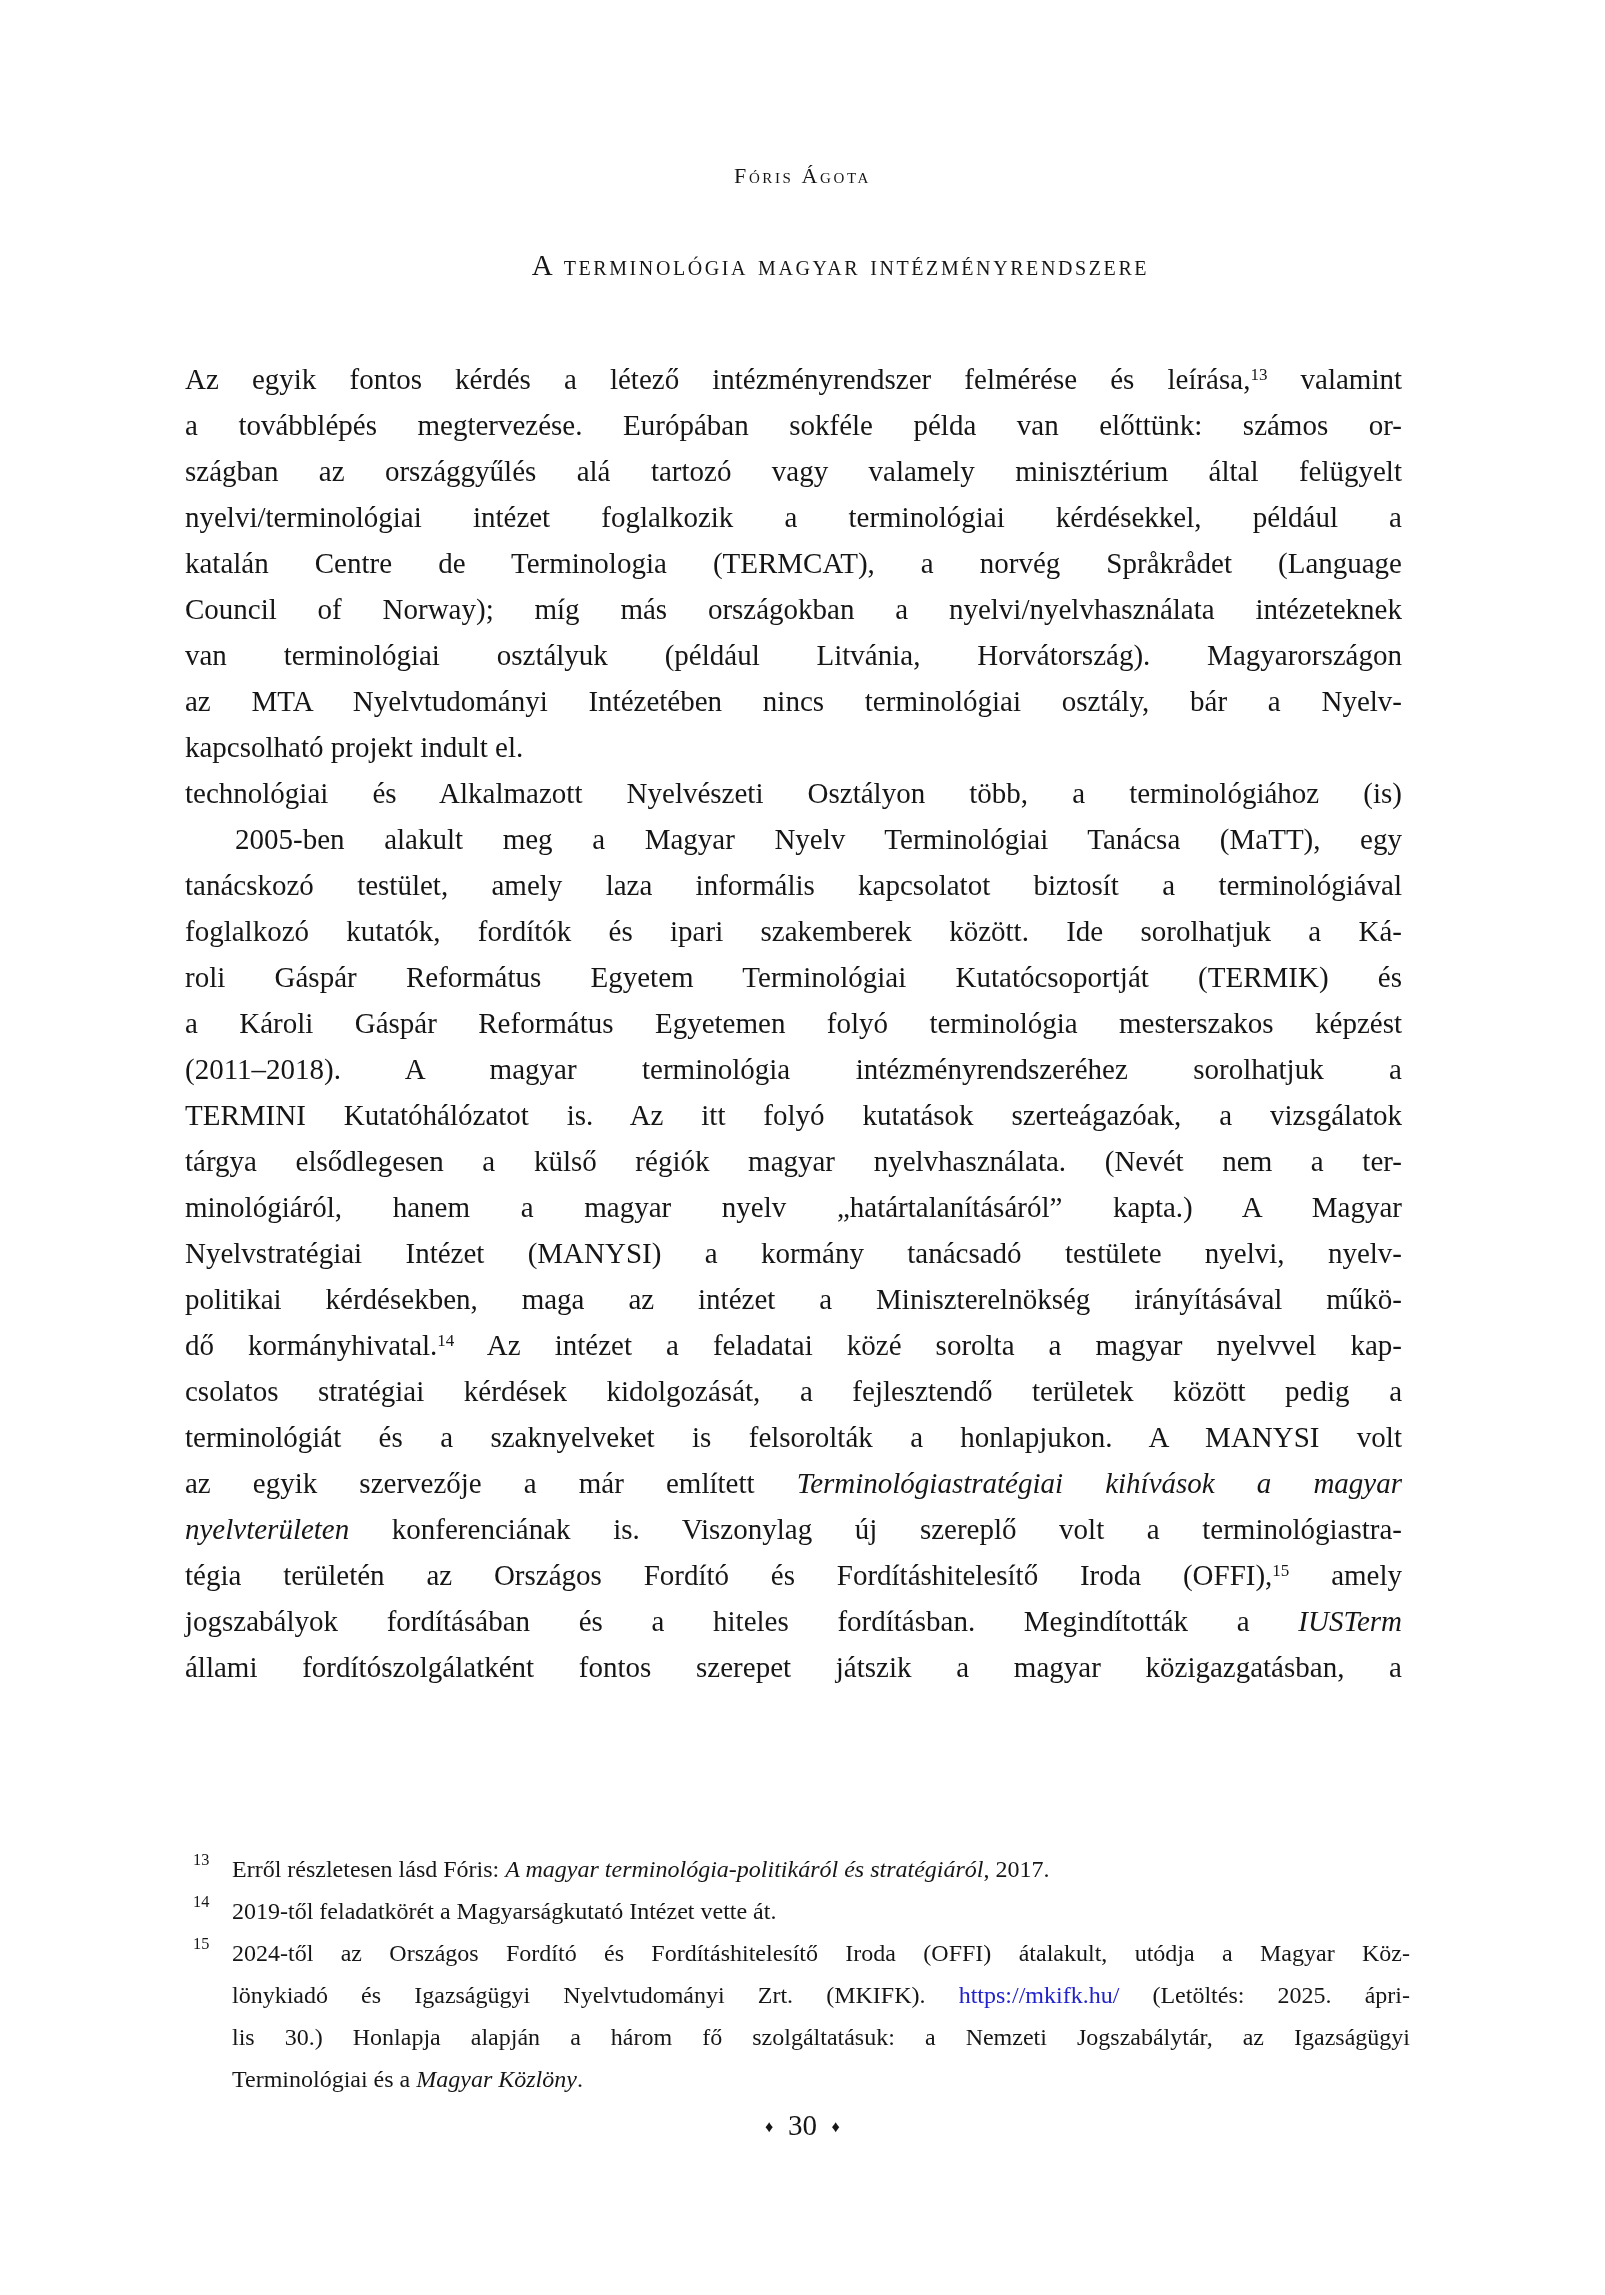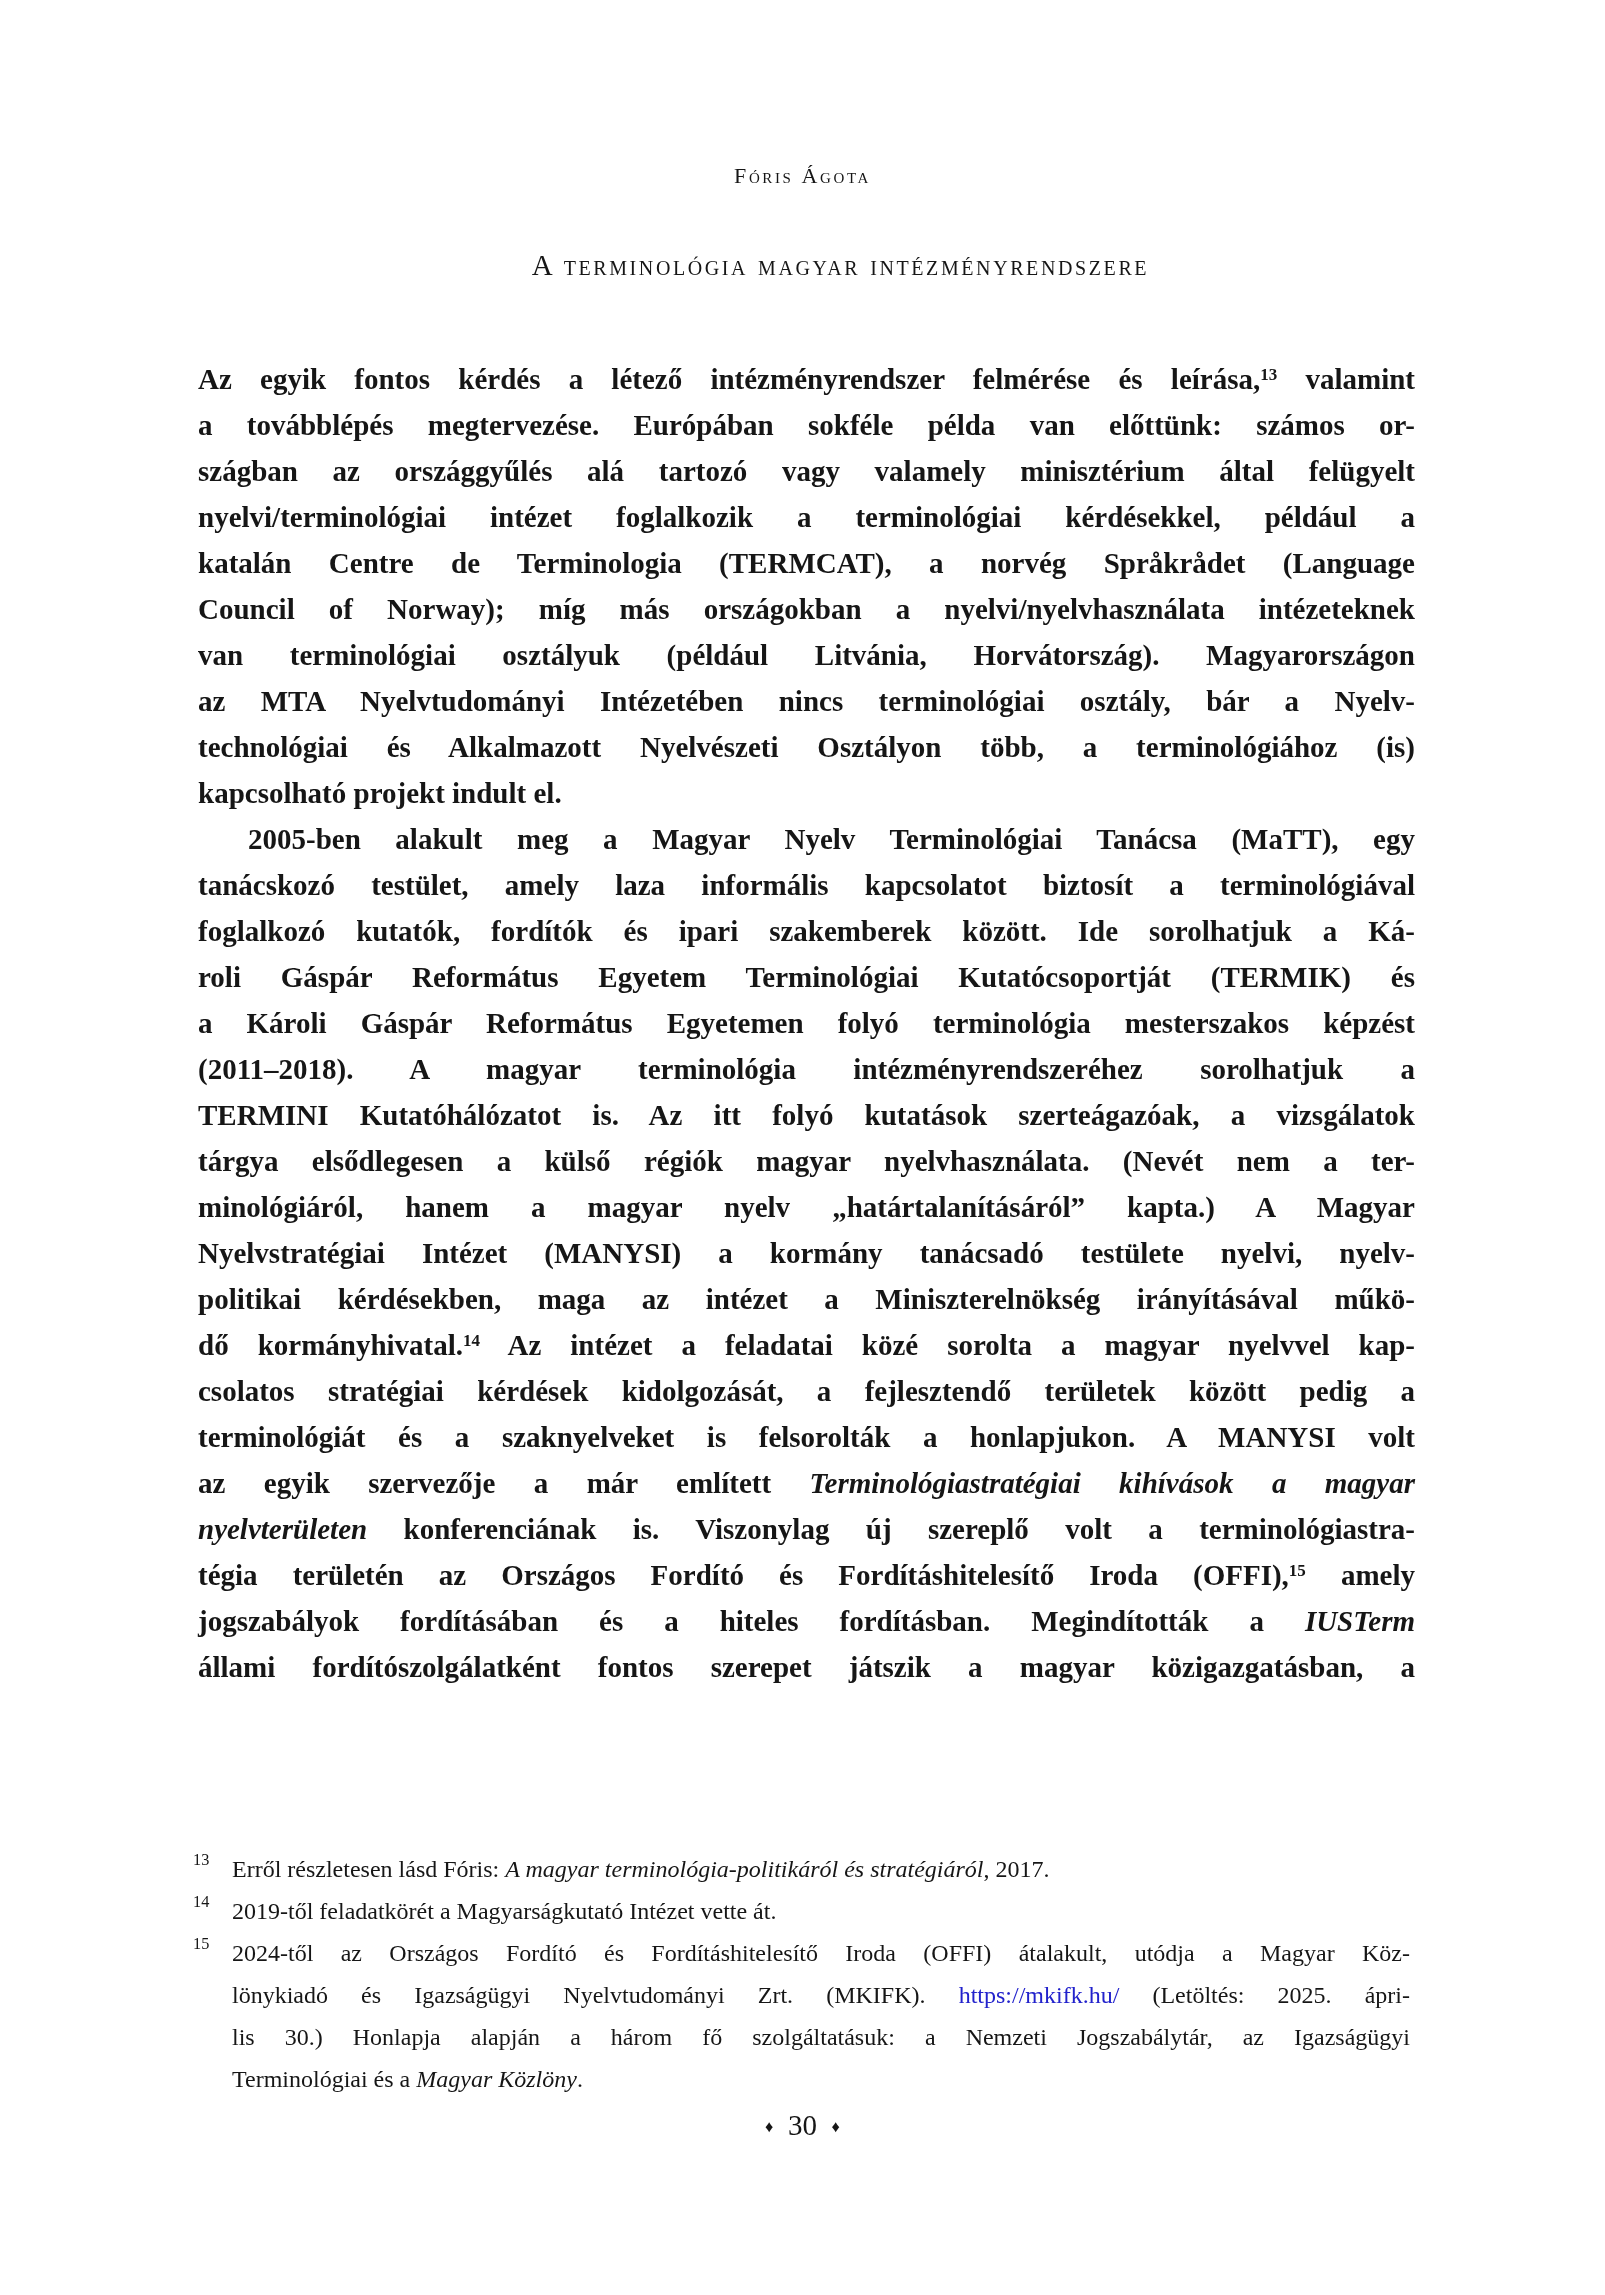--- a/index.html
+++ b/index.html
@@ -25,24 +25,23 @@
     position: absolute;
     top: 249px; left: 0; width: 100%;
     text-align: center;
     font-variant: small-caps;
     font-size: 29px;
     letter-spacing: 2.6px;
     margin-left: 38px;
   }
   .bodytext {
     position: absolute;
-    left: 198px; top: 356px; width: 1217px;
+    left: 185px; top: 356px; width: 1217px;
     font-size: 29px;
     line-height: 46px;
-    font-weight: bold;
   }
   .line { text-align: left; }
   .line.just { text-align: justify; text-align-last: justify; }
   .line.ind { text-indent: 50px; }
   .it { font-style: italic; }
   sup.ref {
     font-size: 17px;
     line-height: 0;
     vertical-align: 8.6px;
   }
@@ -81,22 +80,22 @@
   <div class="bodytext">
       <div>
         <div class="line just"><span>Az egyik fontos kérdés a létező intézményrendszer felmérése és leírása,</span><sup class="ref">13</sup><span> valamint</span></div>
         <div class="line just"><span>a továbblépés megtervezése. Európában sokféle példa van előttünk: számos or-</span></div>
         <div class="line just"><span>szágban az országgyűlés alá tartozó vagy valamely minisztérium által felügyelt</span></div>
         <div class="line just"><span>nyelvi/terminológiai intézet foglalkozik a terminológiai kérdésekkel, például a</span></div>
         <div class="line just"><span>katalán Centre de Terminologia (TERMCAT), a norvég Språkrådet (Language</span></div>
         <div class="line just"><span>Council of Norway); míg más országokban a nyelvi/nyelvhasználata intézeteknek</span></div>
         <div class="line just"><span>van terminológiai osztályuk (például Litvánia, Horvátország). Magyarországon</span></div>
         <div class="line just"><span>az MTA Nyelvtudományi Intézetében nincs terminológiai osztály, bár a Nyelv-</span></div>
+        <div class="line"><span>kapcsolható projekt indult el.</span></div>
         <div class="line just"><span>technológiai és Alkalmazott Nyelvészeti Osztályon több, a terminológiához (is)</span></div>
-        <div class="line"><span>kapcsolható projekt indult el.</span></div>
       </div>
       <div>
         <div class="line just ind"><span>2005-ben alakult meg a Magyar Nyelv Terminológiai Tanácsa (MaTT), egy</span></div>
         <div class="line just"><span>tanácskozó testület, amely laza informális kapcsolatot biztosít a terminológiával</span></div>
         <div class="line just"><span>foglalkozó kutatók, fordítók és ipari szakemberek között. Ide sorolhatjuk a Ká-</span></div>
         <div class="line just"><span>roli Gáspár Református Egyetem Terminológiai Kutatócsoportját (TERMIK) és</span></div>
         <div class="line just"><span>a Károli Gáspár Református Egyetemen folyó terminológia mesterszakos képzést</span></div>
         <div class="line just"><span>(2011–2018). A magyar terminológia intézményrendszeréhez sorolhatjuk a</span></div>
         <div class="line just"><span>TERMINI Kutatóhálózatot is. Az itt folyó kutatások szerteágazóak, a vizsgálatok</span></div>
         <div class="line just"><span>tárgya elsődlegesen a külső régiók magyar nyelvhasználata. (Nevét nem a ter-</span></div>

